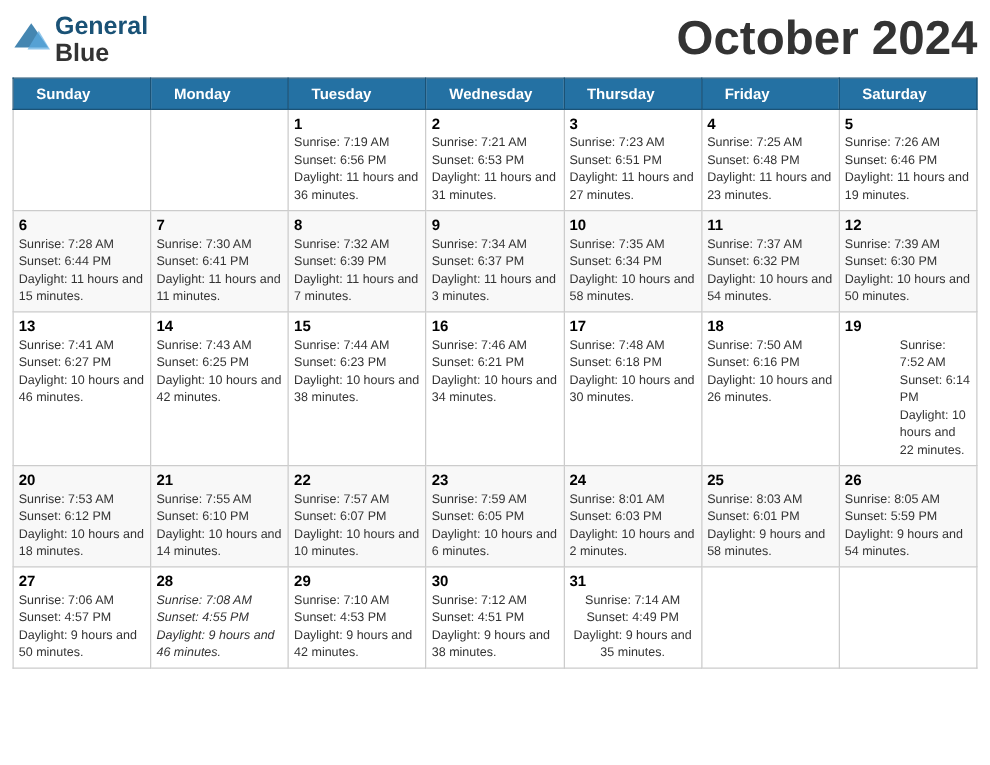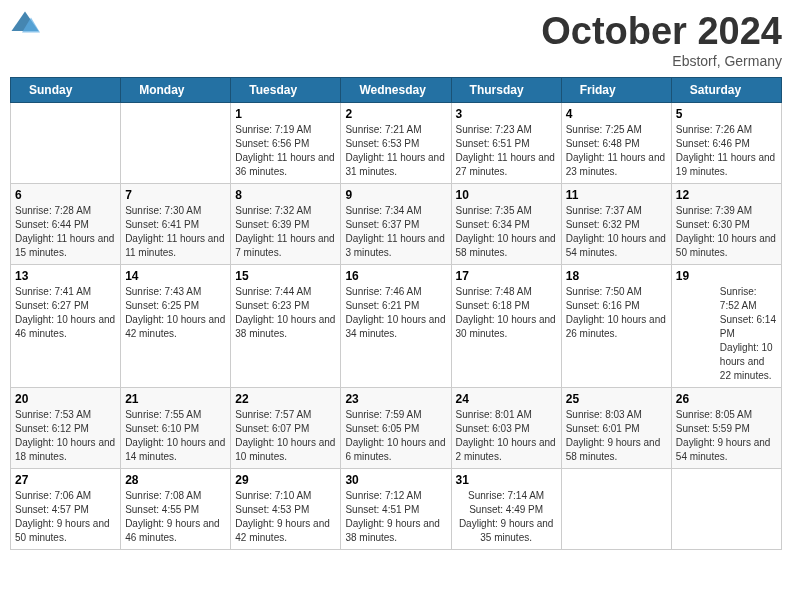--- a/index.html
+++ b/index.html
@@ -87,24 +87,27 @@
   </style>
 </head>
 <body>
 
 <div class="header">
   <div class="logo">
     <svg class="logo-icon" viewBox="0 0 40 40">
       <polygon points="20,2 38,28 2,28" fill="#2471a3" opacity="0.85"></polygon>
       <polygon points="28,10 40,30 16,30" fill="#5dade2" opacity="0.7"></polygon>
     </svg>
+    <div class="logo-text">
+      <div><span>General</span></div>
+      <div>Blue</div>
+    </div>
   </div>
   <div class="title-block">
     <div class="month-title">October 2024</div>
-    <div class="location">Ebstorf, Germany</div>
   </div>
 </div>
 
 <table>
   <thead>
     <tr>
     <th>Sunday</th>
         <th>Monday</th>
         <th>Tuesday</th>
         <th>Wednesday</th>
@@ -282,21 +285,21 @@
       </tr>
       <tr>
         <td>
           <div class="day-num">27</div>
           <div class="day-detail" style="white-space: pre-line;">Sunrise: 7:06 AM
 Sunset: 4:57 PM
 Daylight: 9 hours and 50 minutes.</div>
         </td>
         <td>
           <div class="day-num">28</div>
-          <div class="day-detail" style="white-space: pre-line;">Sunrise: 7:08 AM
+          <div class="day-detail" style="white-space: pre-line; font-style: italic;">Sunrise: 7:08 AM
 Sunset: 4:55 PM
 Daylight: 9 hours and 46 minutes.</div>
         </td>
         <td>
           <div class="day-num">29</div>
           <div class="day-detail" style="white-space: pre-line;">Sunrise: 7:10 AM
 Sunset: 4:53 PM
 Daylight: 9 hours and 42 minutes.</div>
         </td>
         <td>

